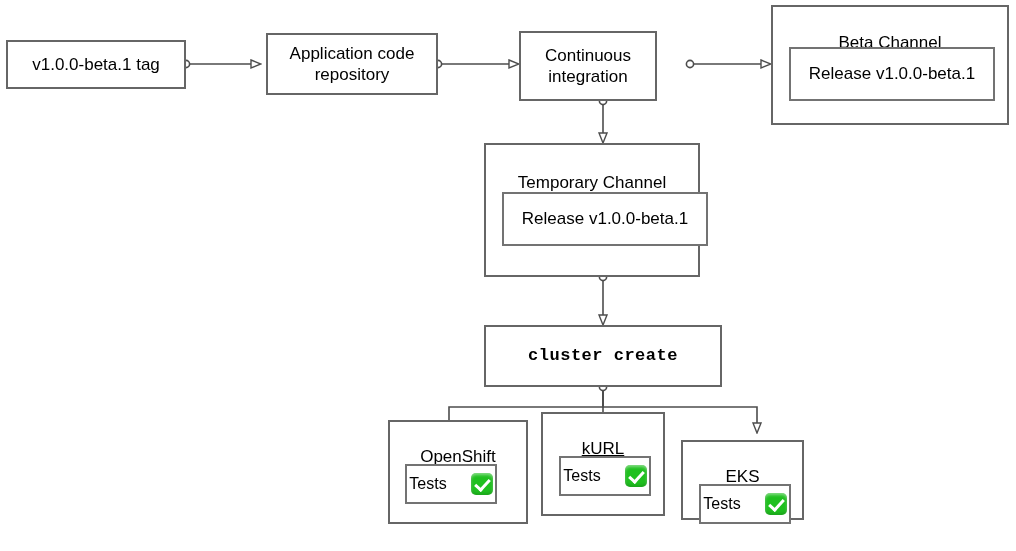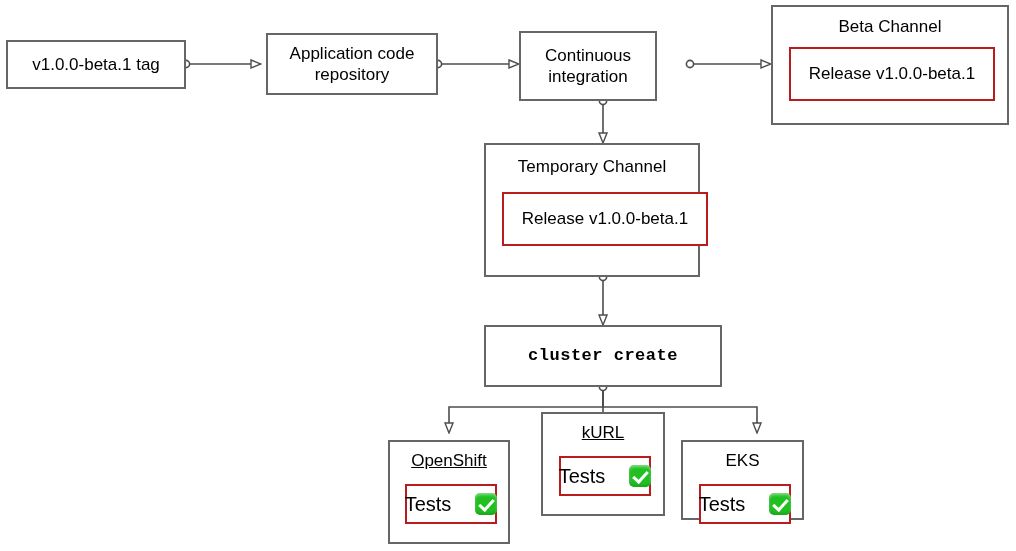--- a/index.html
+++ b/index.html
@@ -35,49 +35,49 @@
     display: flex;
     align-items: center;
     justify-content: center;
     text-align: center;
     font-size: 17px;
     line-height: 1.25;
     color: #000000;
   }
   .group-node {
     display: block;
-    padding: 0;
+    padding: 16px;
   }
   .group-title {
     width: 100%;
     text-align: center;
     font-size: 17px;
     color: #000000;
   }
   .inner-node {
     position: absolute;
     box-sizing: border-box;
     background: #ffffff;
-    border: 2px solid #b91c1c;
+    border: 2px solid #737373;
     display: flex;
     align-items: center;
     justify-content: center;
     text-align: center;
     font-size: 17px;
     color: #000000;
   }
   .mono-node {
     font-family: "Liberation Mono", "DejaVu Sans Mono", monospace;
     font-weight: bold;
     font-size: 17px;
     letter-spacing: 0.5px;
   }
   .test-inner {
     gap: 24px;
-    font-size: 20px;
+    font-size: 16px;
   }
   .check-badge {
     display: inline-block;
     width: 22px;
     height: 22px;
     border-radius: 5px;
     background: #1fc01f;
     position: relative;
     flex: none;
     box-shadow: inset 0 -2px 3px rgba(0,0,0,0.15), inset 0 2px 3px rgba(255,255,255,0.45);
@@ -166,21 +166,21 @@
     <div class="group-title" style="margin-top:11px;">Temporary Channel</div>
     <div class="inner-node" style="left:16px; top:47px; width:206px; height:54px;">
       <span>Release v1.0.0-beta.1</span>
     </div>
   </div>
 
   <div class="node mono-node" style="left:484px; top:325px; width:238px; height:62px;">
     <span>cluster create</span>
   </div>
 
-  <div class="node group-node" style="left:388px; top:440px; width:122px; height:104px;text-decoration:underline;">
+  <div class="node group-node" style="left:388px; top:420px; width:140px; height:104px;">
     <div class="group-title" style="margin-top:8px;">OpenShift</div>
     <div class="inner-node test-inner" style="left:15px; top:42px; width:92px; height:40px;">
       <span>Tests</span>
       <span class="check-badge"></span>
     </div>
   </div>
 
   <div class="node group-node" style="left:541px; top:412px; width:124px; height:104px;text-decoration:underline;">
     <div class="group-title" style="margin-top:8px;">kURL</div>
     <div class="inner-node test-inner" style="left:16px; top:42px; width:92px; height:40px;">

